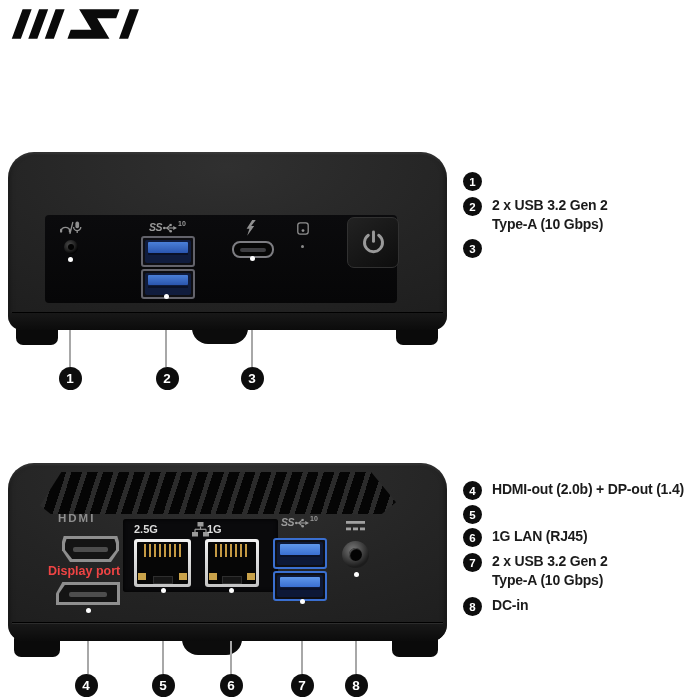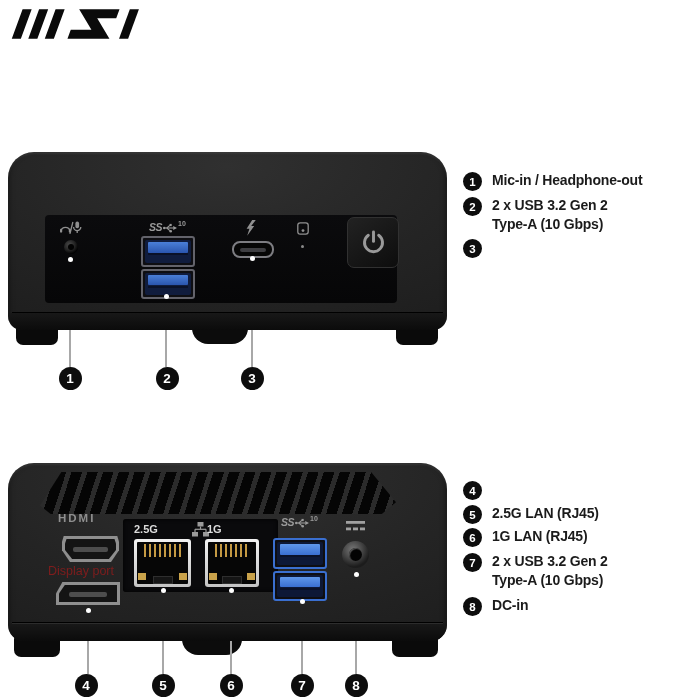--- a/index.html
+++ b/index.html
@@ -57,21 +57,21 @@
   .dc-hole{position:absolute;inset:7px;border-radius:50%;background:#030303;box-shadow:inset 1px 1px 1px #555;}
 
   
   .vents{position:absolute;left:40px;top:472px;width:356px;height:42px;
     background:repeating-linear-gradient(108deg,#050505 0 10px,#2b2b2b 10px 15px);
     clip-path:polygon(0 80%,6% 0,93% 0,100% 72%,96% 100%,3% 100%);}
 
   
   .lbl{position:absolute;color:#9a9a9a;text-align:left;}
   .lbl-hdmi{font-size:11.5px;font-weight:700;letter-spacing:2px;color:#8f8f8f;}
-  .lbl-dp{font-size:12.5px;font-weight:400;color:#7f1d1d;}
+  .lbl-dp{font-size:12.5px;font-weight:700;color:#ef4444;}
   .lbl-lan{font-size:11px;font-weight:700;color:#dcdcdc;}
 
   .ssbadge{position:absolute;display:flex;align-items:flex-start;color:#9a9a9a;}
   .ssbadge .ss{font-style:italic;font-weight:900;font-size:10.5px;line-height:10px;letter-spacing:-.5px;}
   .ssbadge .sup{font-size:7px;font-weight:700;line-height:7px;position:relative;top:-2px;}
   .ssbadge svg{margin:1px 0 0 1px;}
 
   
   .cline{position:absolute;width:1.5px;background:#a8a8a8;}
   .cdot{position:absolute;width:5px;height:5px;border-radius:50%;background:#fff;}
@@ -320,43 +320,40 @@
     </div>
   <div class="cnum" style="left:290.5px;top:673.5px;">
       <span>7</span>
     </div>
   <div class="cnum" style="left:344.5px;top:673.5px;">
       <span>8</span>
     </div>
 
   <div class="lrow" style="top:171px;">
     <div class="lnum">1</div>
-    <div class="ltext">
-        <div>Mic-in / Headphone-out</div>
-      </div>
   </div>
   <div class="lrow" style="top:196px;">
     <div class="lnum">2</div>
     <div class="ltext">
       <div>2 x USB 3.2 Gen 2</div>
       <div>Type-A (10 Gbps)</div>
     </div>
   </div>
   <div class="lrow" style="top:238px;">
     <div class="lnum">3</div>
   </div>
 
   <div class="lrow" style="top:480px;">
     <div class="lnum">4</div>
+    <div class="ltext">
+        <div>HDMI-out (2.0b) + DP-out (1.4)</div>
+      </div>
   </div>
   <div class="lrow" style="top:504px;">
     <div class="lnum">5</div>
-    <div class="ltext">
-        <div>2.5G LAN (RJ45)</div>
-      </div>
   </div>
   <div class="lrow" style="top:527px;">
     <div class="lnum">6</div>
     <div class="ltext">
         <div>1G LAN (RJ45)</div>
       </div>
   </div>
   <div class="lrow" style="top:552px;">
     <div class="lnum">7</div>
     <div class="ltext">

